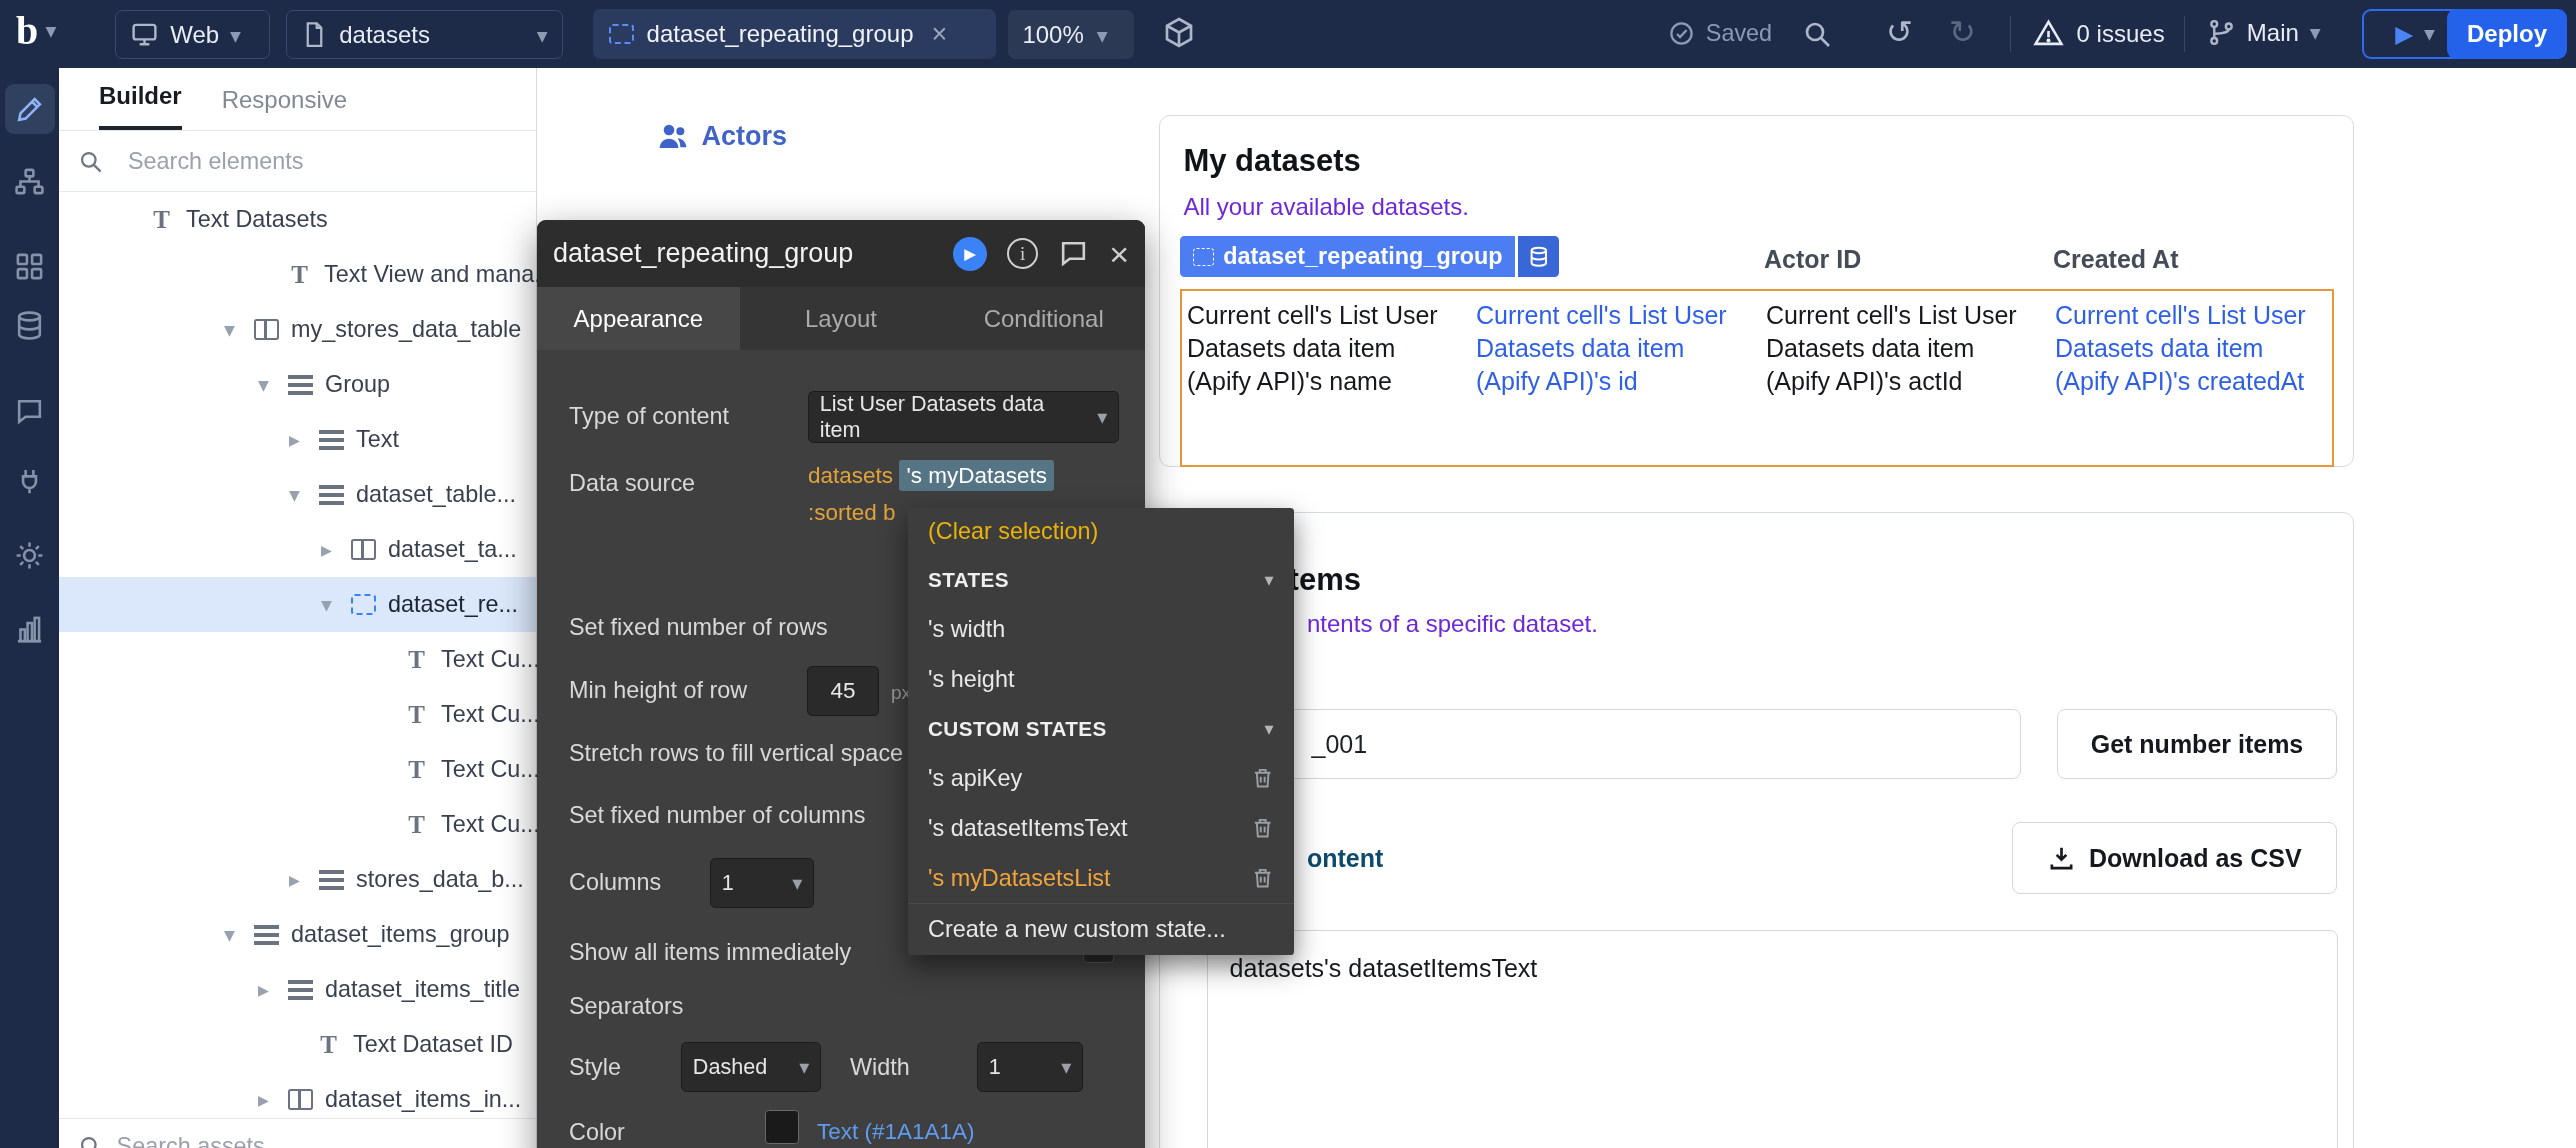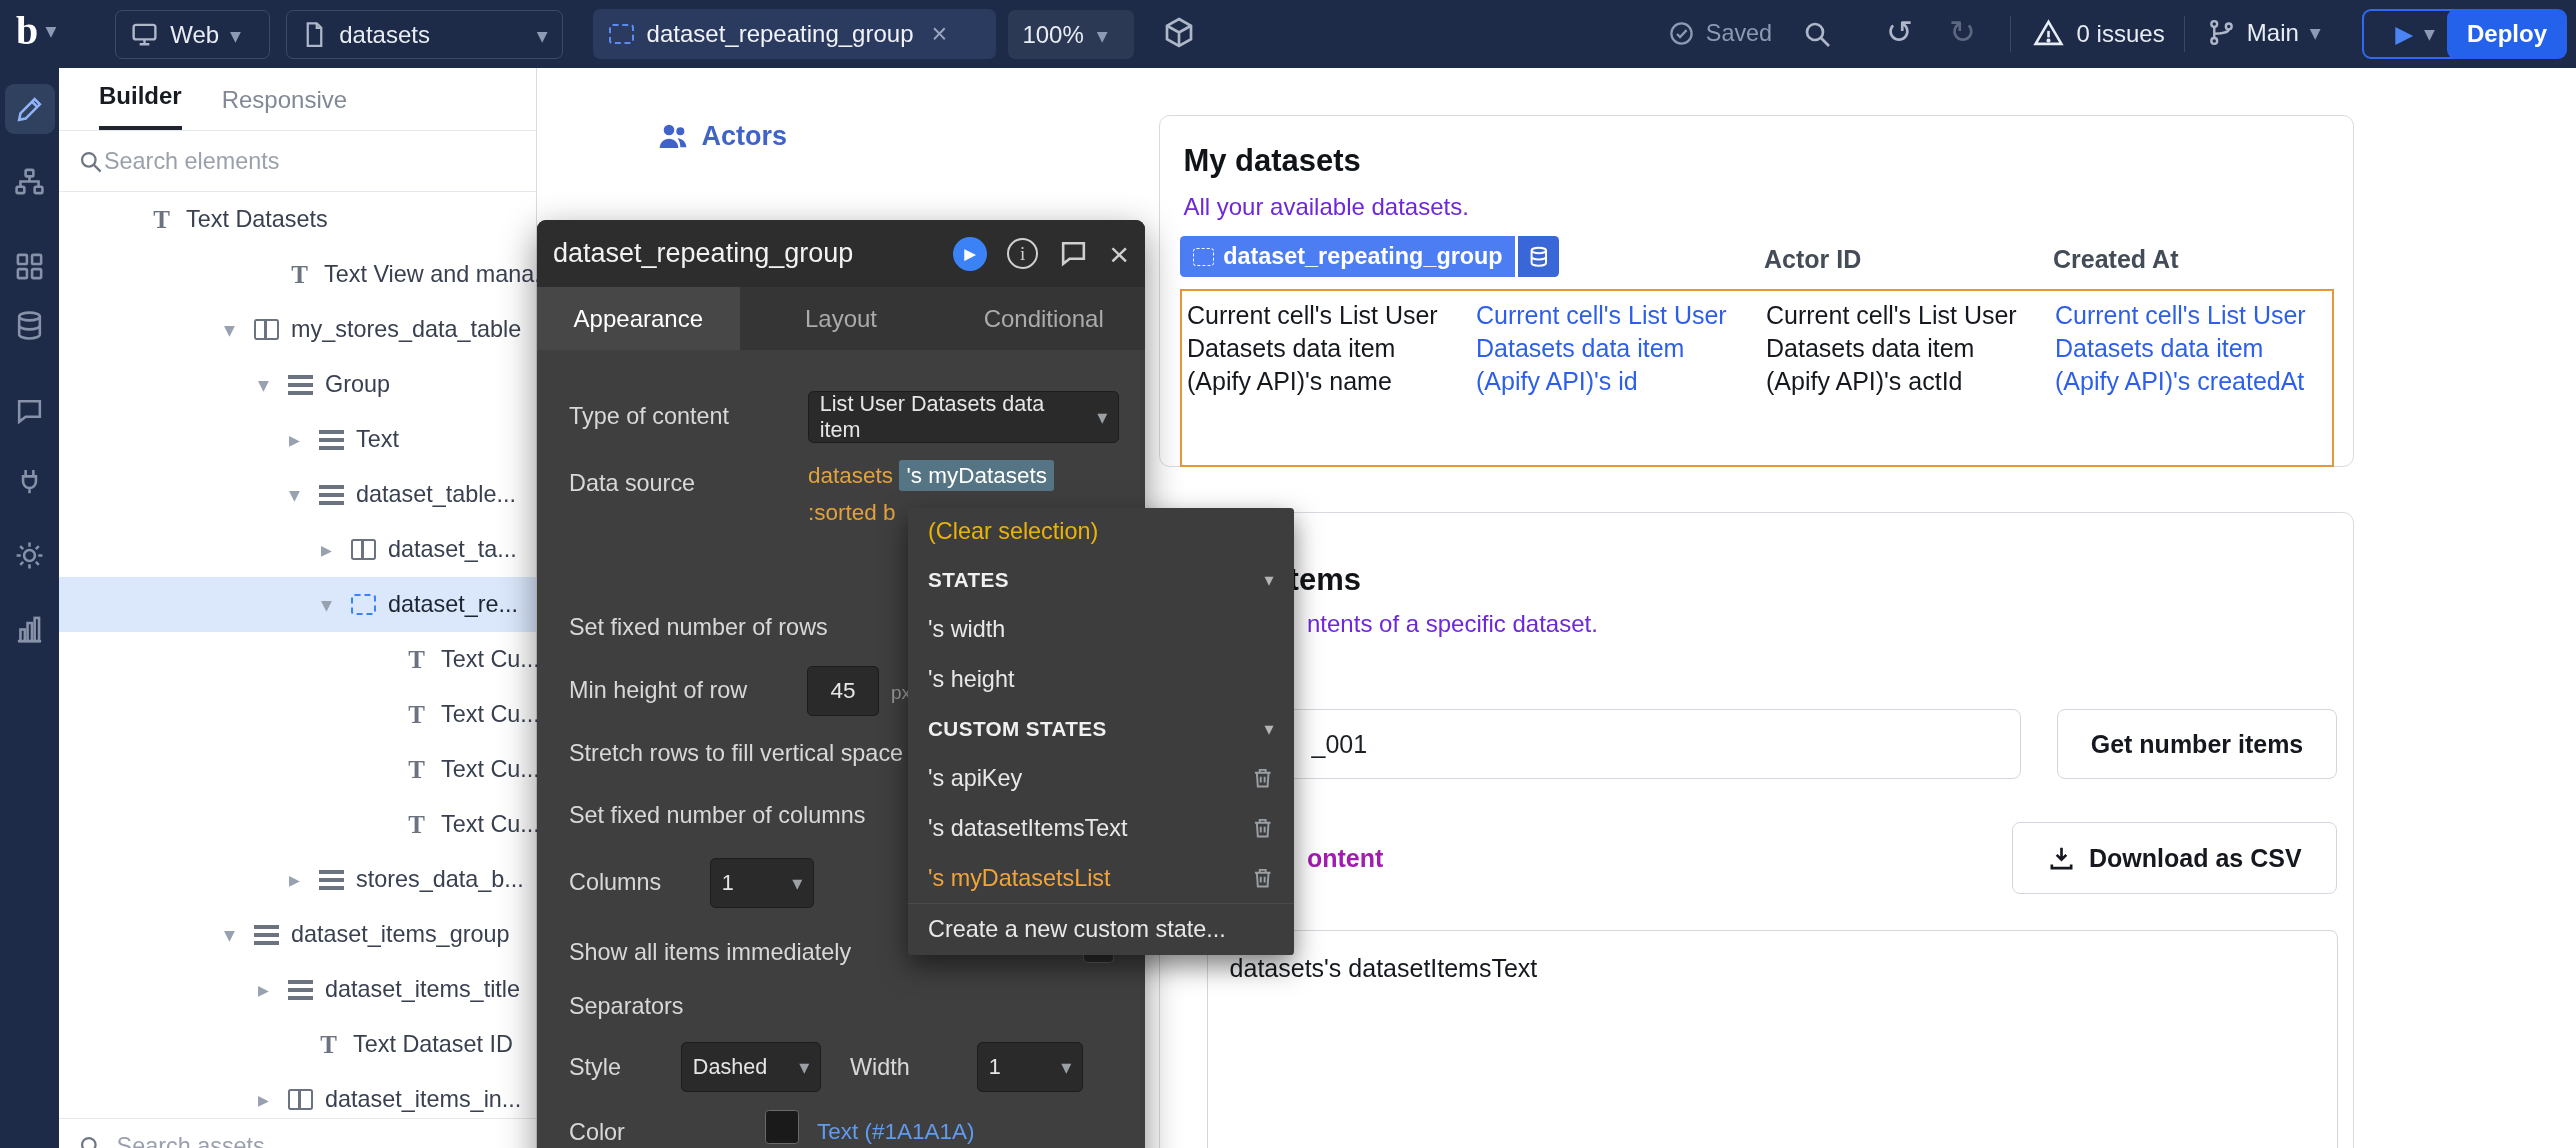--- a/index.html
+++ b/index.html
@@ -29,21 +29,21 @@
   
   .rail{position:absolute;left:0;top:68px;width:59px;height:1080px;background:#1d2a48;z-index:20}
   .rtile{position:absolute;left:4.5px;width:50px;height:50px;display:flex;align-items:center;justify-content:center;border-radius:9px;cursor:pointer}
   .rtile.active{background:#30405f}
 
   
   .panel{position:absolute;left:59px;top:68px;width:478px;height:1080px;background:#fff;z-index:10;border-right:1.8px solid #d8dce2}
   .ptabs{position:absolute;left:0;top:0;width:100%;height:63px;display:flex;align-items:flex-end;gap:40px;padding:0 0 0 40px;border-bottom:0.9px solid #e4e7ec}
   .ptab{font-size:24px;color:#818896;padding-bottom:16px;cursor:pointer}
   .ptab.active{color:#171b22;font-weight:bold;border-bottom:4.5px solid #20242c}
-  .psearch{position:absolute;left:0;top:63px;width:100%;height:61px;display:flex;align-items:center;gap:0;padding:0 18px;border-bottom:0.9px solid #e4e7ec}
+  .psearch{position:absolute;left:0;top:63px;width:100%;height:61px;display:flex;align-items:center;gap:24px;padding:0 18px;border-bottom:0.9px solid #e4e7ec}
   .psearch input{border:0;outline:0;font-size:23.4px;color:#3a414d;width:360px;font-family:inherit}
   .psearch input::placeholder{color:#9aa1ad}
   .tree{position:absolute;left:0;top:124px;width:100%}
   .trow{height:55px;display:flex;align-items:center;cursor:pointer;white-space:nowrap}
   .trow.sel{background:#dbe8fc}
   .tcaret{width:27px;font-size:21.6px;color:#98a1af;flex:0 0 27px}
   .tick{width:31px;margin-right:9px;display:flex;align-items:center;justify-content:center;flex:0 0 31px;color:#6b7280}
   .tlabel{font-size:23.4px;color:#394050}
   .trow.sel .tlabel{color:#1d2533}
   .i-T::before{content:"T";font-family:"Liberation Serif","DejaVu Serif",serif;font-size:25px;font-weight:bold;color:#6b7280}
@@ -65,21 +65,21 @@
   .chip{position:absolute;display:flex;align-items:stretch;height:41px}
   .chip .main{display:flex;align-items:center;gap:9px;padding:0 12.6px;background:#4c7df2;border-radius:4.5px 0 0 4.5px;color:#fff;font-size:23.4px;font-weight:bold}
   .chip .dbb{width:41px;background:#3a67d8;border-radius:0 4.5px 4.5px 0;margin-left:2.7px;display:flex;align-items:center;justify-content:center}
   .hdr{position:absolute;font-size:25px;font-weight:bold;color:#434c57}
   .obox{position:absolute;border:2.7px solid #e8963c}
   .cell{position:absolute;width:270px;font-size:25px;line-height:1.32;color:#15191f}
   .cell.link{color:#2e5fe8}
   .btn-light{position:absolute;display:flex;align-items:center;justify-content:center;gap:12.6px;border:1.8px solid #d3d7dd;border-radius:8px;background:#fff;font-size:25px;font-weight:bold;color:#15191f;cursor:pointer}
   .cinput{position:absolute;border:1.8px solid #d3d7dd;border-radius:8px;background:#fff;display:flex;align-items:center;font-size:25px;color:#1b2026}
   .cbox{position:absolute;border:1.8px solid #d3d7dd;border-radius:8px;background:#fff;font-size:25px;color:#15191f}
-  .frag{position:absolute;color:#a21caf}
+  .frag{position:absolute;color:#0c4a6e}
 
   
   .popup{position:absolute;left:537px;top:220px;width:608px;height:953px;background:#3f3f3f;z-index:30;border-radius:9px 9px 0 0;box-shadow:0 12.6px 36px rgba(0,0,0,.45)}
   .pophead{position:absolute;left:0;top:0;width:100%;height:67px;background:#2d2d2d;border-radius:9px 9px 0 0;display:flex;align-items:center;padding:0 16px}
   .pophead .ttl{font-size:27px;color:#f2f2f2}
   .pophead .icons{margin-left:auto;display:flex;align-items:center;gap:20px}
   .playcirc{width:34px;height:34px;border-radius:50%;background:#3b82f6;display:flex;align-items:center;justify-content:center;color:#fff;font-size:15.3px;cursor:pointer}
   .infocirc{width:31px;height:31px;border-radius:50%;border:2.2px solid #cfcfcf;color:#cfcfcf;display:flex;align-items:center;justify-content:center;font-size:19px;font-family:"Liberation Serif","DejaVu Serif",serif;cursor:pointer}
   .xclose{color:#cfcfcf;font-size:34px;line-height:1;cursor:pointer}
   .poptabs{position:absolute;left:0;top:67px;width:100%;height:63px;background:#353535;display:flex}

